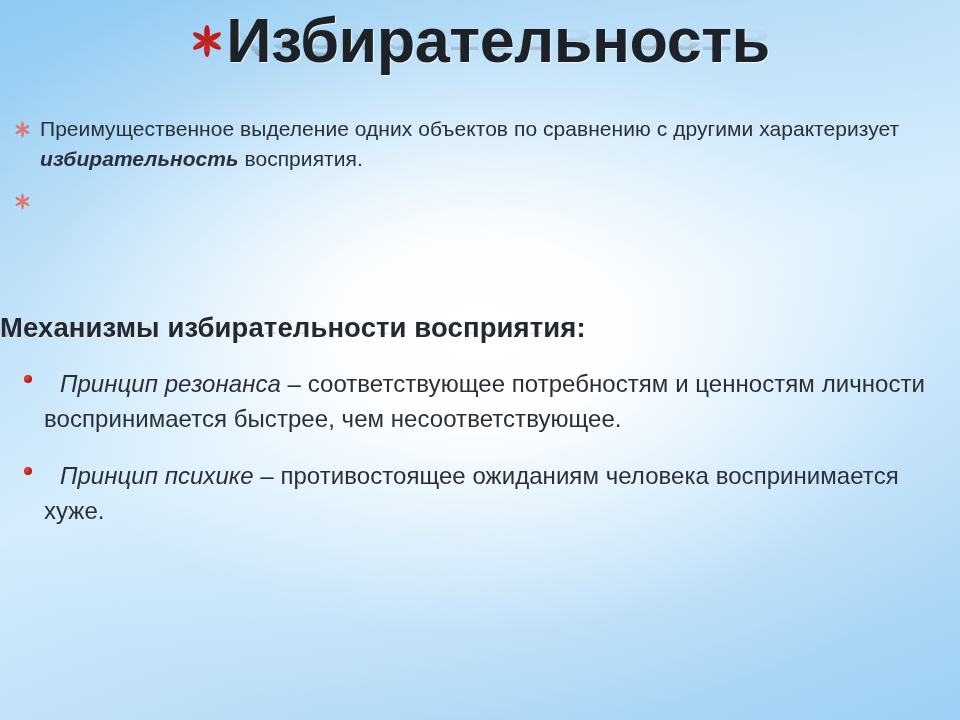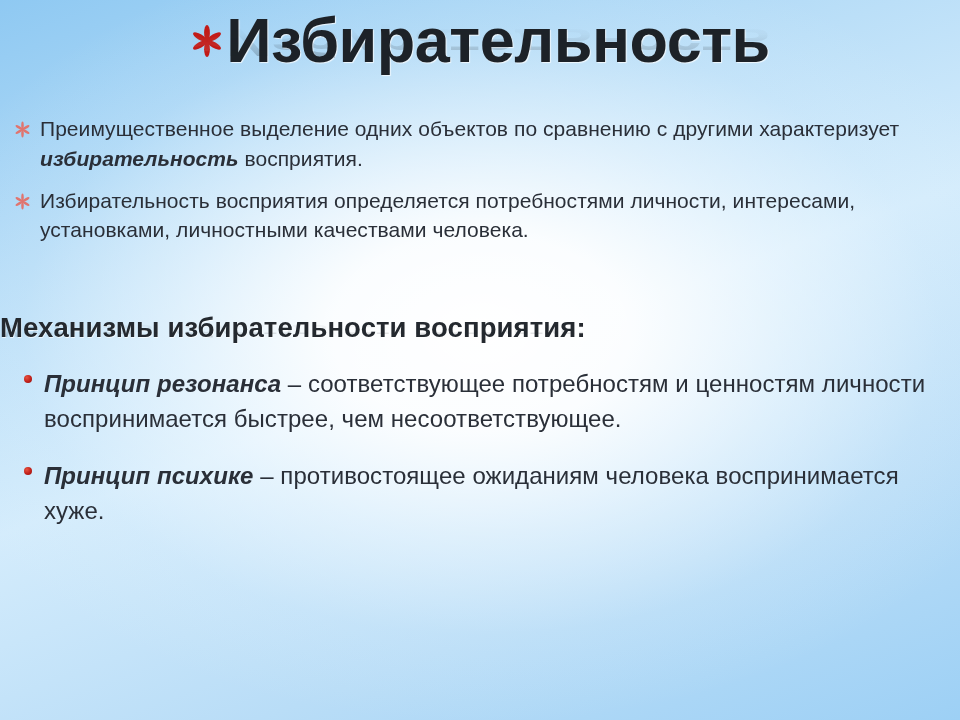--- a/index.html
+++ b/index.html
@@ -135,21 +135,21 @@
   .dot-item:last-child { margin-bottom: 0; }
   .dot-item .bullet-dot {
     position: absolute;
     left: 2px;
     top: 9px;
     width: 8px;
     height: 8px;
     border-radius: 50%;
     background: radial-gradient(circle at 35% 32%, #e8523f 0%, #c0201a 55%, #8e120f 100%);
   }
-  .term { font-style: italic; font-weight: 700; }
+  .term { font-style: italic; font-weight: 400; margin-left: 16px; }
   .dash { font-weight: 400; }
 </style>
 </head>
 <body>
 
 <div id="slide">
 
   <div class="title-block">
     <div class="title-line">
       <span class="title-star">
@@ -211,21 +211,21 @@
           <g fill="#e0756f">
             <ellipse cx="50" cy="50" rx="8" ry="8"></ellipse>
             <ellipse cx="50" cy="26" rx="7.5" ry="23" transform="rotate(0 50 50)"></ellipse>
             <ellipse cx="50" cy="26" rx="7.5" ry="23" transform="rotate(60 50 50)"></ellipse>
             <ellipse cx="50" cy="26" rx="7.5" ry="23" transform="rotate(120 50 50)"></ellipse>
             <ellipse cx="50" cy="26" rx="7.5" ry="23" transform="rotate(180 50 50)"></ellipse>
             <ellipse cx="50" cy="26" rx="7.5" ry="23" transform="rotate(240 50 50)"></ellipse>
             <ellipse cx="50" cy="26" rx="7.5" ry="23" transform="rotate(300 50 50)"></ellipse>
           </g>
         </svg>
-      </span><span>Избирательность восприятия определяется потребностями личности, интересами, установками, личностными качествами человека.</span><span class="em-bi"></span><span></span>
+      </span><span class="em-bi"></span><span></span>
     </div>
 
   </div>
 
   <div class="section-head-block">
     <div class="section-head">Механизмы избирательности восприятия:</div>
     <div class="head-reflection" aria-hidden="true">
       <div class="section-head">Механизмы избирательности восприятия:</div>
     </div>
   </div>

